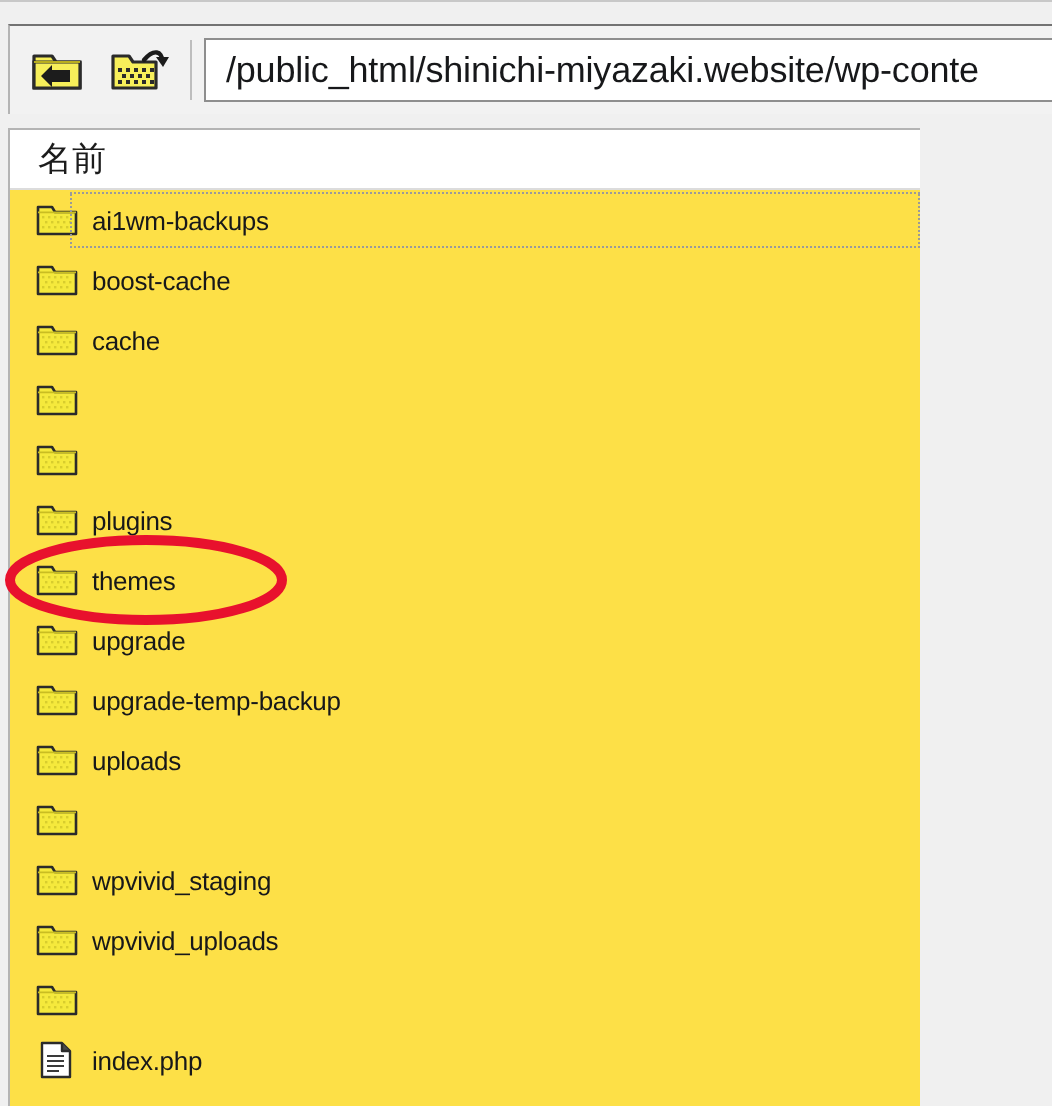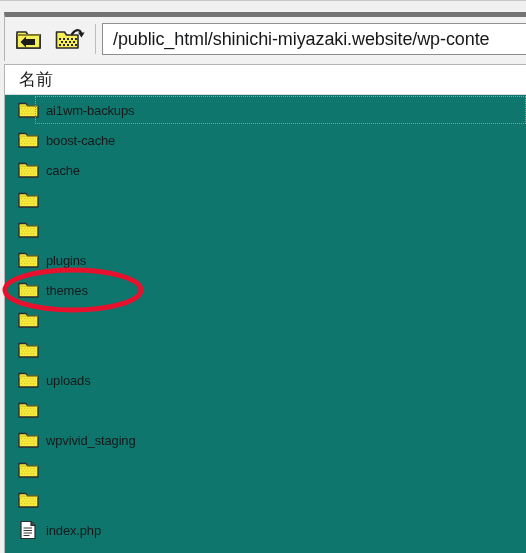--- a/index.html
+++ b/index.html
@@ -31,21 +31,21 @@
     border-top: 1px solid #c8c8c8;
   }
   .toolbar-inner {
     position: absolute;
     left: 4px;
     top: 11px;
     right: 0;
     height: 44px;
     display: flex;
     align-items: center;
-    border-top: 5px solid #737373;
+    border-top: 1px solid #737373;
     border-left: 1px solid #b4b4b4;
     background: #f2f2f2;
   }
   .tb-btn {
     width: 34px;
     height: 34px;
     margin-left: 7px;
     display: flex;
     align-items: center;
     justify-content: center;
@@ -77,23 +77,23 @@
     white-space: nowrap;
     padding-left: 10px;
     letter-spacing: -0.1px;
   }
 
   
   .list-panel {
     position: absolute;
     left: 4px;
     top: 64px;
-    width: 522px;
+    width: 456px;
     height: 489px;
-    background: #0f766e;
+    background: #fde047;
     border-left: 1px solid #b4b4b4;
     border-top: 1px solid #b4b4b4;
     box-sizing: border-box;
     overflow: hidden;
   }
   .col-header {
     height: 30px;
     display: flex;
     align-items: center;
     background: #ffffff;
@@ -411,45 +411,47 @@
                 <rect x="13.5" y="9.5" width="1.2" height="1.2"></rect>
                 <rect x="16.5" y="9.5" width="1.2" height="1.2"></rect>
                 <rect x="3" y="12" width="1.2" height="1.2"></rect>
                 <rect x="6" y="12" width="1.2" height="1.2"></rect>
                 <rect x="9" y="12" width="1.2" height="1.2"></rect>
                 <rect x="12" y="12" width="1.2" height="1.2"></rect>
                 <rect x="15" y="12" width="1.2" height="1.2"></rect>
               </g>
             </svg>
           </span>
-        </div>
-        <div class="row">
-          <span class="row-icon">
-            <svg width="21" height="18" viewBox="0 0 21 18">
-              <path d="M1 2.5 L1 16 L20 16 L20 5 L9.5 5 L8 2.5 Z" fill="#f5e93c" stroke="#2b2b2b" stroke-width="1.3" stroke-linejoin="round"></path>
-              <path d="M1 5.2 L20 5.2" stroke="#c9bd22" stroke-width="0.9"></path>
-              <g fill="#d8cd2e">
-                <rect x="3" y="7" width="1.2" height="1.2"></rect>
-                <rect x="6" y="7" width="1.2" height="1.2"></rect>
-                <rect x="9" y="7" width="1.2" height="1.2"></rect>
-                <rect x="12" y="7" width="1.2" height="1.2"></rect>
-                <rect x="15" y="7" width="1.2" height="1.2"></rect>
-                <rect x="4.5" y="9.5" width="1.2" height="1.2"></rect>
-                <rect x="7.5" y="9.5" width="1.2" height="1.2"></rect>
-                <rect x="10.5" y="9.5" width="1.2" height="1.2"></rect>
-                <rect x="13.5" y="9.5" width="1.2" height="1.2"></rect>
-                <rect x="16.5" y="9.5" width="1.2" height="1.2"></rect>
-                <rect x="3" y="12" width="1.2" height="1.2"></rect>
-                <rect x="6" y="12" width="1.2" height="1.2"></rect>
-                <rect x="9" y="12" width="1.2" height="1.2"></rect>
-                <rect x="12" y="12" width="1.2" height="1.2"></rect>
-                <rect x="15" y="12" width="1.2" height="1.2"></rect>
-              </g>
-            </svg>
-          </span>
+          <span class="row-label">upgrade</span>
+        </div>
+        <div class="row">
+          <span class="row-icon">
+            <svg width="21" height="18" viewBox="0 0 21 18">
+              <path d="M1 2.5 L1 16 L20 16 L20 5 L9.5 5 L8 2.5 Z" fill="#f5e93c" stroke="#2b2b2b" stroke-width="1.3" stroke-linejoin="round"></path>
+              <path d="M1 5.2 L20 5.2" stroke="#c9bd22" stroke-width="0.9"></path>
+              <g fill="#d8cd2e">
+                <rect x="3" y="7" width="1.2" height="1.2"></rect>
+                <rect x="6" y="7" width="1.2" height="1.2"></rect>
+                <rect x="9" y="7" width="1.2" height="1.2"></rect>
+                <rect x="12" y="7" width="1.2" height="1.2"></rect>
+                <rect x="15" y="7" width="1.2" height="1.2"></rect>
+                <rect x="4.5" y="9.5" width="1.2" height="1.2"></rect>
+                <rect x="7.5" y="9.5" width="1.2" height="1.2"></rect>
+                <rect x="10.5" y="9.5" width="1.2" height="1.2"></rect>
+                <rect x="13.5" y="9.5" width="1.2" height="1.2"></rect>
+                <rect x="16.5" y="9.5" width="1.2" height="1.2"></rect>
+                <rect x="3" y="12" width="1.2" height="1.2"></rect>
+                <rect x="6" y="12" width="1.2" height="1.2"></rect>
+                <rect x="9" y="12" width="1.2" height="1.2"></rect>
+                <rect x="12" y="12" width="1.2" height="1.2"></rect>
+                <rect x="15" y="12" width="1.2" height="1.2"></rect>
+              </g>
+            </svg>
+          </span>
+          <span class="row-label">upgrade-temp-backup</span>
         </div>
         <div class="row">
           <span class="row-icon">
             <svg width="21" height="18" viewBox="0 0 21 18">
               <path d="M1 2.5 L1 16 L20 16 L20 5 L9.5 5 L8 2.5 Z" fill="#f5e93c" stroke="#2b2b2b" stroke-width="1.3" stroke-linejoin="round"></path>
               <path d="M1 5.2 L20 5.2" stroke="#c9bd22" stroke-width="0.9"></path>
               <g fill="#d8cd2e">
                 <rect x="3" y="7" width="1.2" height="1.2"></rect>
                 <rect x="6" y="7" width="1.2" height="1.2"></rect>
                 <rect x="9" y="7" width="1.2" height="1.2"></rect>
@@ -538,20 +540,21 @@
                 <rect x="13.5" y="9.5" width="1.2" height="1.2"></rect>
                 <rect x="16.5" y="9.5" width="1.2" height="1.2"></rect>
                 <rect x="3" y="12" width="1.2" height="1.2"></rect>
                 <rect x="6" y="12" width="1.2" height="1.2"></rect>
                 <rect x="9" y="12" width="1.2" height="1.2"></rect>
                 <rect x="12" y="12" width="1.2" height="1.2"></rect>
                 <rect x="15" y="12" width="1.2" height="1.2"></rect>
               </g>
             </svg>
           </span>
+          <span class="row-label">wpvivid_uploads</span>
         </div>
         <div class="row">
           <span class="row-icon">
             <svg width="21" height="18" viewBox="0 0 21 18">
               <path d="M1 2.5 L1 16 L20 16 L20 5 L9.5 5 L8 2.5 Z" fill="#f5e93c" stroke="#2b2b2b" stroke-width="1.3" stroke-linejoin="round"></path>
               <path d="M1 5.2 L20 5.2" stroke="#c9bd22" stroke-width="0.9"></path>
               <g fill="#d8cd2e">
                 <rect x="3" y="7" width="1.2" height="1.2"></rect>
                 <rect x="6" y="7" width="1.2" height="1.2"></rect>
                 <rect x="9" y="7" width="1.2" height="1.2"></rect>

